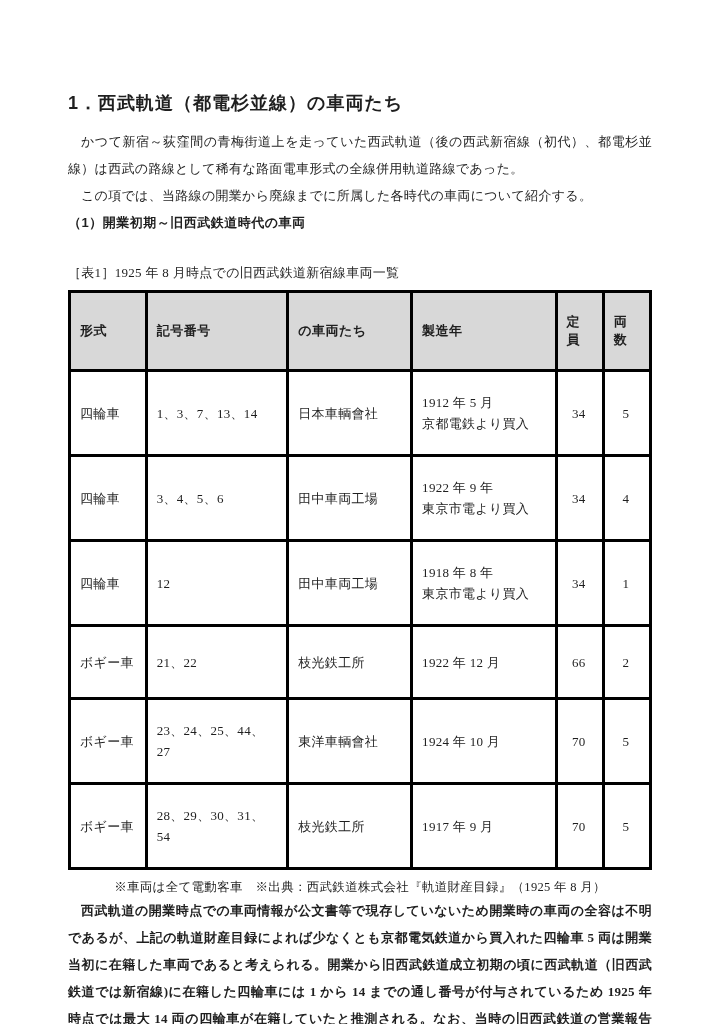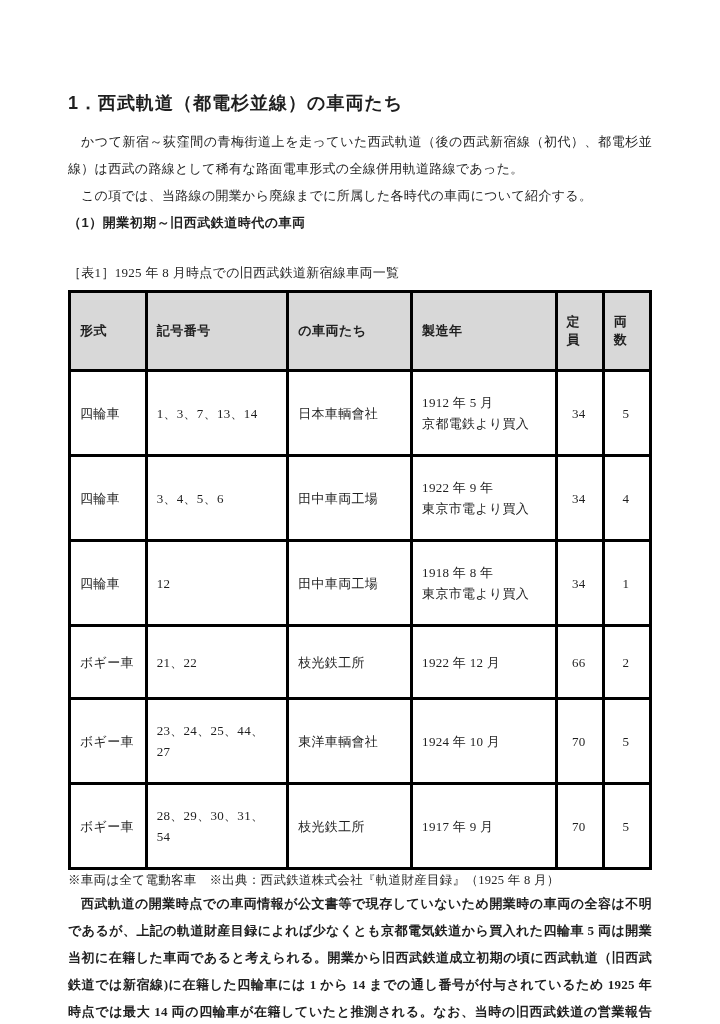--- a/index.html
+++ b/index.html
@@ -76,24 +76,24 @@
   }
   .vehicle-table td.num { text-align: center; padding-right: 11px; }
   .year-line { display: block; }
   .col-type   { width: 13%; }
   .col-nums   { width: 24%; }
   .col-maker  { width: 21%; }
   .col-year   { width: 24.5%; }
   .col-cap    { width: 8%; }
   .col-count  { width: 8%; }
   .table-note {
-    margin-top: 0;
+    margin-top: 7px;
     font-size: 12.5px;
     letter-spacing: 0.3px;
-    text-align: left;
+    text-align: center;
     line-height: 20px;
   }
   .closing-1 { margin-top: 33px; font-weight: bold; }
   .page-number {
     margin-top: 43px;
     text-align: center;
     font-size: 12.5px;
     color: #333;
   }
 </style>

